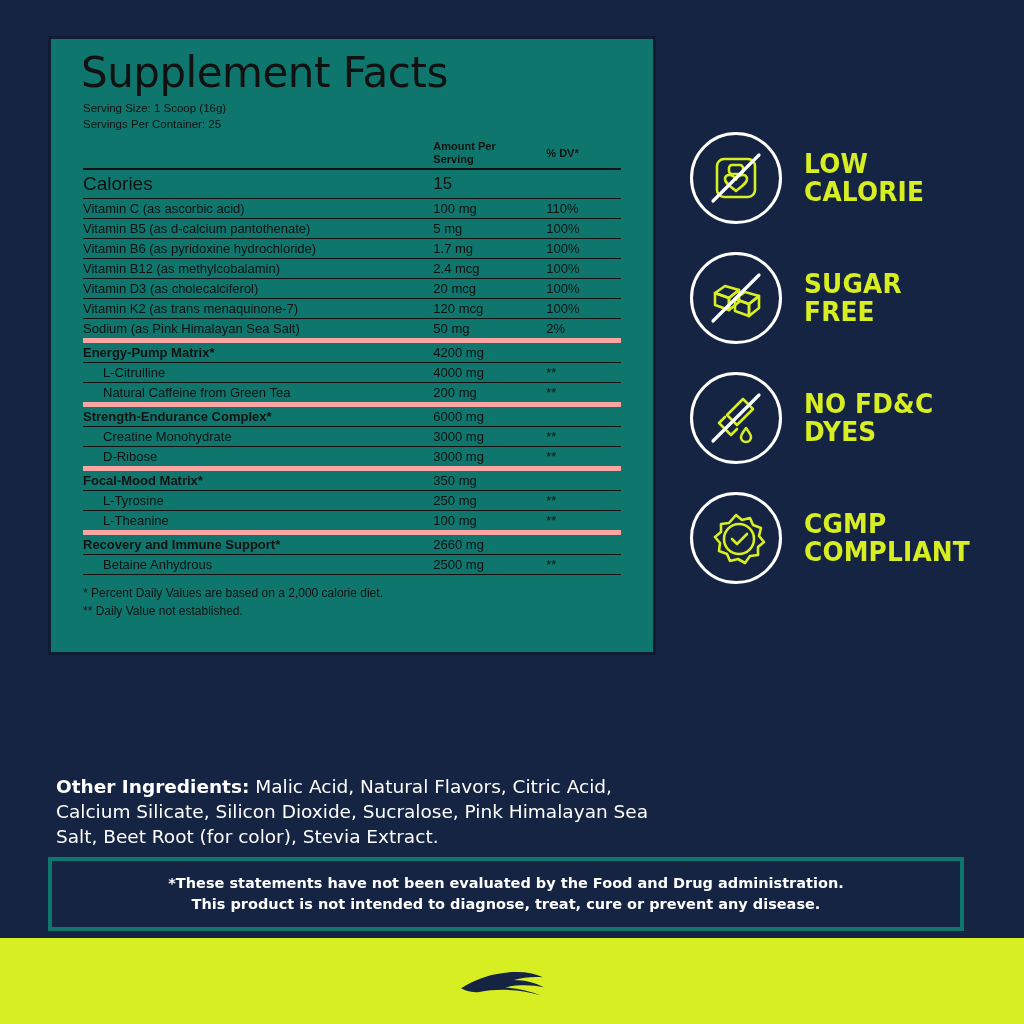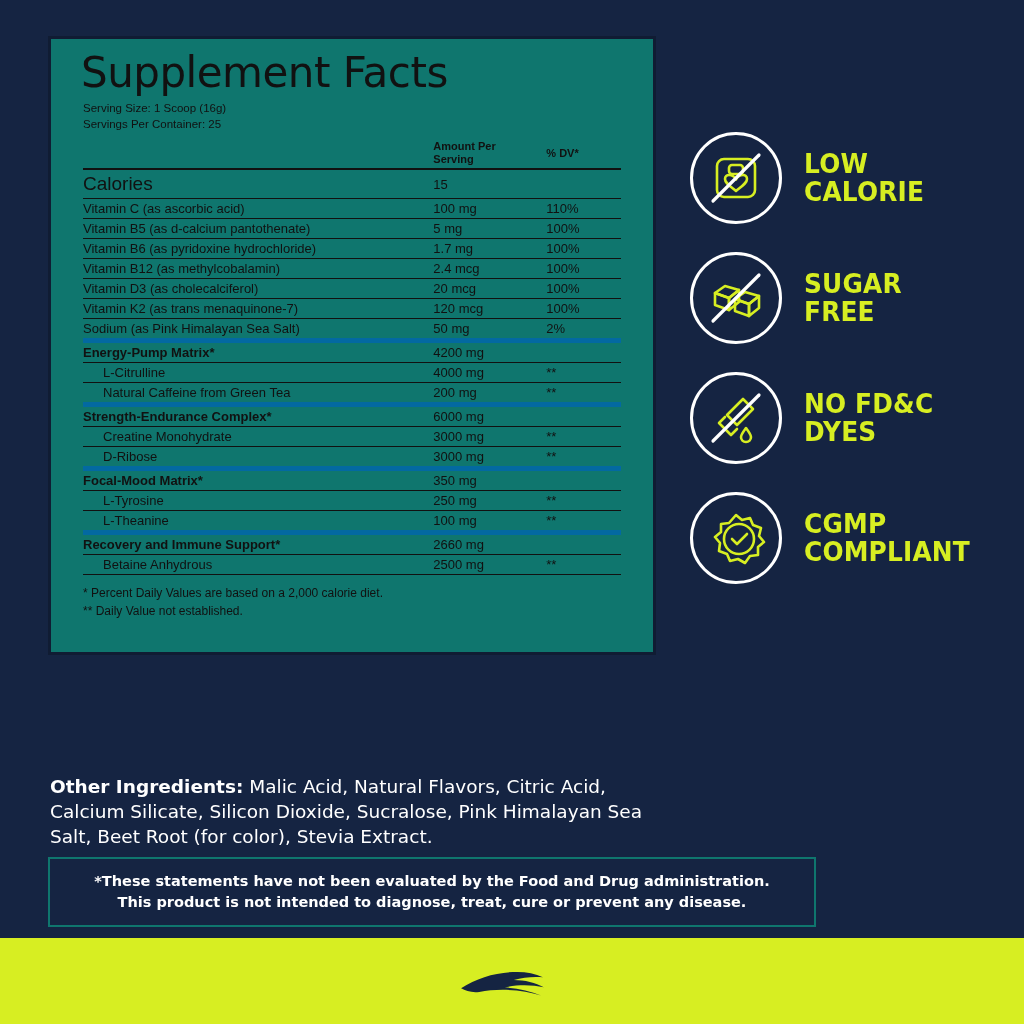--- a/index.html
+++ b/index.html
@@ -57,38 +57,38 @@
   .facts-table td {
     padding: 2px 0 2px 0;
     vertical-align: middle;
   }
   .col-name { width: 64%; margin-top: 19px; }
   .col-amt  { width: 21%; padding-left: 6px !important; }
   .col-dv   { width: 15%; padding-left: 6px !important; }
 
   .rule-thin td { border-bottom: 1px solid #111; }
   .rule-med  td { border-bottom: 2.5px solid #111; }
-  .rule-thick td { border-bottom: 5px solid #0369a1; }
+  .rule-thick td { border-bottom: 5px solid #fca5a5; }
 
   .hdr-amount {
     font-size: 11px;
     line-height: 1.15;
     font-weight: 700;
     padding-bottom: 3px !important;
   }
   .hdr-dv {
     font-size: 11px;
     font-weight: 700;
   }
   .calories-name {
     font-size: 19px;
     padding: 3px 0 3px 0 !important;
   }
   .calories-val {
-    font-size: 13px;
+    font-size: 17px;
   }
   .bold { font-weight: 700; }
   .indent1 { padding-left: 20px !important; }
   .two-line { line-height: 1.18; }
 
   .footnotes {
     margin: 10px 20px 20px 20px;
     font-size: 12px;
     color: #111;
     line-height: 1.45;
@@ -128,37 +128,37 @@
     line-height: 1.05;
     font-family: "DejaVu Sans", sans-serif;
     transform: scaleX(0.92);
     transform-origin: left center;
     white-space: pre-line;
   }
 
   
   .other-ing {
     position: absolute;
-    left: 50px;
+    left: 56px;
     top: 775px;
     width: 612px;
     color: #ffffff;
     font-size: 18.5px;
     line-height: 1.34;
     font-family: "DejaVu Sans", sans-serif;
   }
   .other-ing b { font-weight: 700; }
 
   
   .disclaimer {
     position: absolute;
     left: 48px;
     top: 857px;
-    width: 768px;
-    border: 2px solid #0f766e;
+    width: 916px;
+    border: 4px solid #0f766e;
     box-sizing: border-box;
     padding: 12px 10px;
     text-align: center;
     color: #ffffff;
     font-size: 14.5px;
     font-weight: 700;
     line-height: 1.45;
     font-family: "DejaVu Sans", sans-serif;
   }
 

